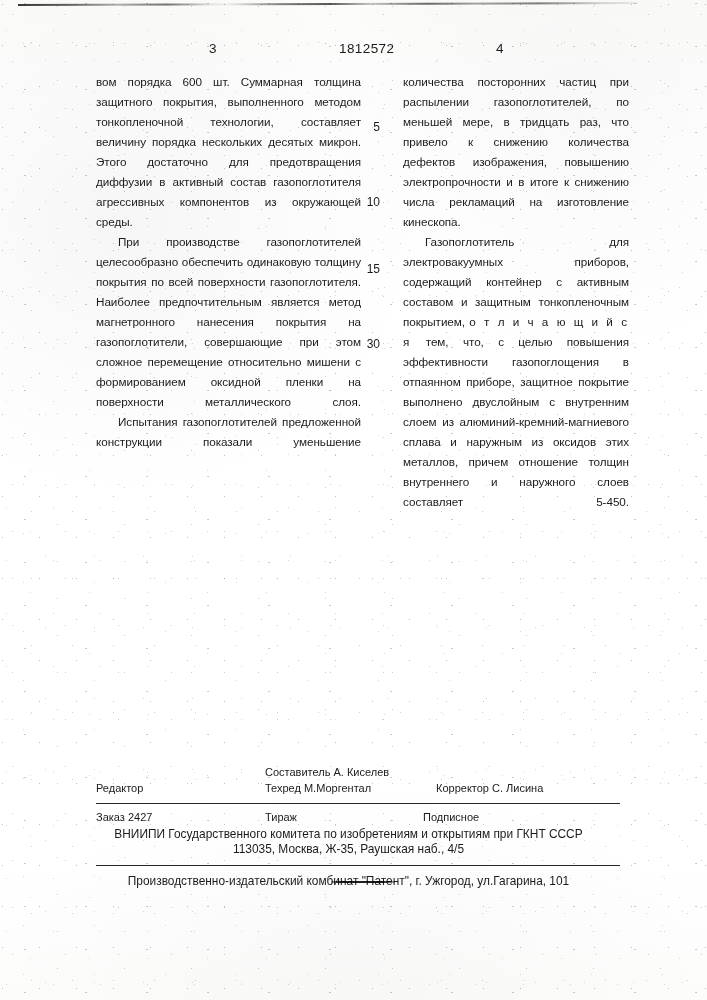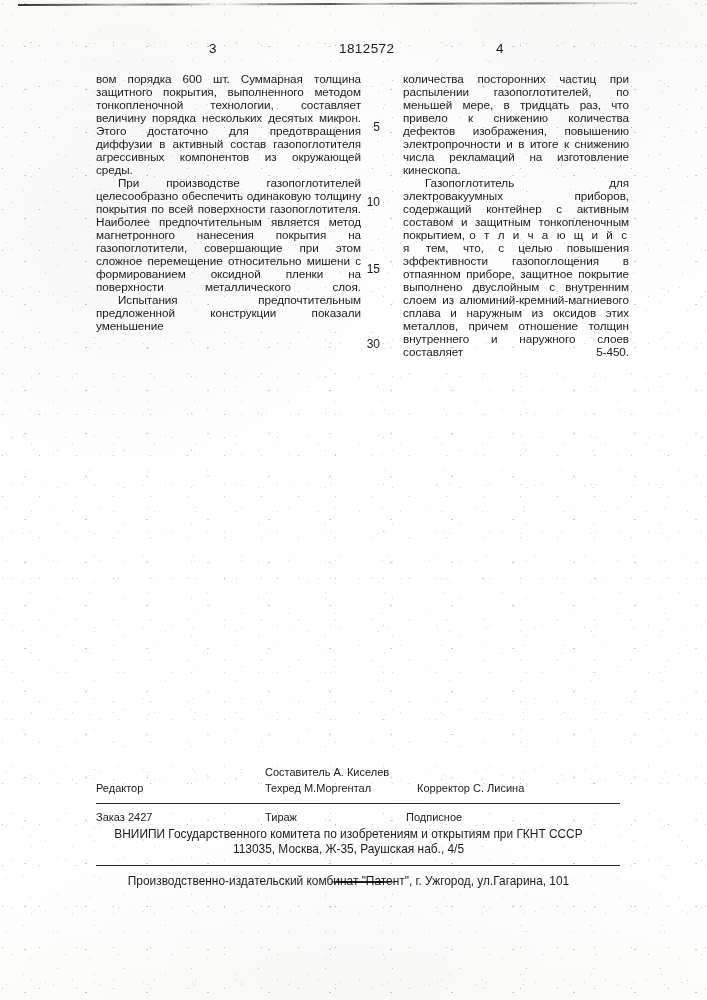--- a/index.html
+++ b/index.html
@@ -73,21 +73,21 @@
   #header .col-left  { position:absolute; left: 113px; top:0; }
   #header .pat-no    { position:absolute; left: 243px; top:0; letter-spacing:.4px;text-align:right; }
   #header .col-right { position:absolute; left: 400px; top:0; }
 
   
   .col {
     position: absolute;
     top: 72px;
     width: 265px;
     font-size: 11.7px;
-    line-height: 13px;
+    line-height: 20px;
     text-align: justify;
     text-justify: inter-word;
     letter-spacing: -0.05px;
     word-spacing: .1px;
   }
   #col-left  { left: 96px;  }
   #col-right { left: 403px; width: 226px; }
 
   .col p { margin: 0; }
   .col p.ind { text-indent: 22px; }
@@ -146,46 +146,46 @@
 
     <div id="header">
       <span class="col-left">3</span>
       <span class="pat-no">1812572</span>
       <span class="col-right">4</span>
     </div>
 
     <div class="col" id="col-left">
       <p class="fulljust">вом порядка 600 шт. Суммарная толщина защитного покрытия, выполненного методом тонкопленочной технологии, составляет величину порядка нескольких десятых микрон. Этого достаточно для предотвращения диффузии в активный состав газопоглотителя агрессивных компонентов из окружающей среды.</p>
       <p class="ind fulljust">При производстве газопоглотителей целесообразно обеспечить одинаковую толщину покрытия по всей поверхности газопоглотителя. Наиболее предпочтительным является метод магнетронного нанесения покрытия на газопоглотители, совершающие при этом сложное перемещение относительно мишени с формированием оксидной пленки на поверхности металлического слоя.</p>
-      <p class="ind fulljust">Испытания предпочтительным предложенной конструкции показали уменьшение</p>
+      <p class="ind fulljust">Испытания газопоглотителей предложенной конструкции показали уменьшение</p>
     </div>
 
     <div class="col" id="col-right">
       <p class="fulljust">количества посторонних частиц при распылении газопоглотителей, по меньшей мере, в тридцать раз, что привело к снижению количества дефектов изображения, повышению электропрочности и в итоге к снижению числа рекламаций на изготовление кинескопа.</p>
       <p class="ind fulljust"><span>Газопоглотитель для электровакуумных приборов, содержащий контейнер с активным составом и защитным тонкопленочным покрытием, </span><span class="sp">о т л и ч а ю щ и й с я</span><span> тем, что, с целью повышения эффективности газопоглощения в отпаянном приборе, защитное покрытие выполнено двуслойным с внутренним слоем из алюминий-кремний-магниевого сплава и наружным из оксидов этих металлов, причем отношение толщин внутреннего и наружного слоев составляет 5-450.</span></p>
     </div>
 
     <span class="linenum" style="left:358px; top:120px;">5</span>
     <span class="linenum" style="left:358px; top:195px;">10</span>
     <span class="linenum" style="left:358px; top:262px;">15</span>
     <span class="linenum" style="left:358px; top:337px;">30</span>
 
     <div id="footer">
 
       <span class="f-line" style="left:265px; top:0px;">Составитель  А. Киселев</span>
 
       <span class="f-line" style="left:96px; top:16px;">Редактор</span>
       <span class="f-line" style="left:265px; top:16px;">Техред М.Моргентал</span>
-      <span class="f-line" style="left:417px; top:16px;">Корректор С. Лисина</span>
+      <span class="f-line" style="left:436px; top:16px;">Корректор С. Лисина</span>
 
       <div class="rule" style="left:96px; top:37px; width:524px; height:1.4px;"></div>
 
       <span class="f-line" style="left:96px; top:45px;">Заказ  2427</span>
       <span class="f-line" style="left:265px; top:45px;">Тираж</span>
-      <span class="f-line" style="left:406px; top:45px;">Подписное</span>
+      <span class="f-line" style="left:423px; top:45px;">Подписное</span>
 
       <span class="f-center" style="top:61px;">ВНИИПИ Государственного комитета по изобретениям и открытиям при ГКНТ СССР</span>
       <span class="f-center" style="top:76px;">113035, Москва, Ж-35, Раушская наб., 4/5</span>
 
       <div class="rule" style="left:96px; top:99px; width:524px; height:1.4px;"></div>
 
       <span class="f-center" style="top:108px;">Производственно-издательский комбинат "Патент", г. Ужгород, ул.Гагарина, 101</span>
     </div>
 
     <div id="bottom-tick"></div>

